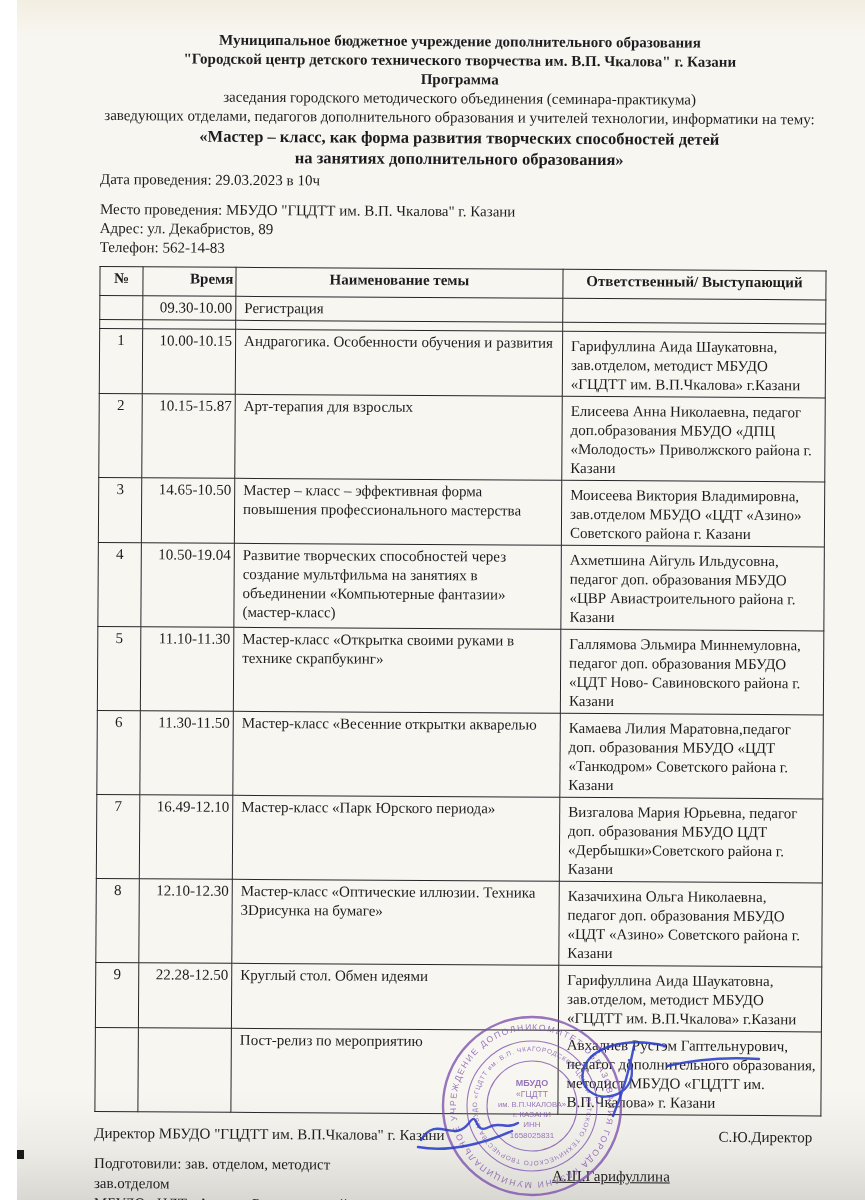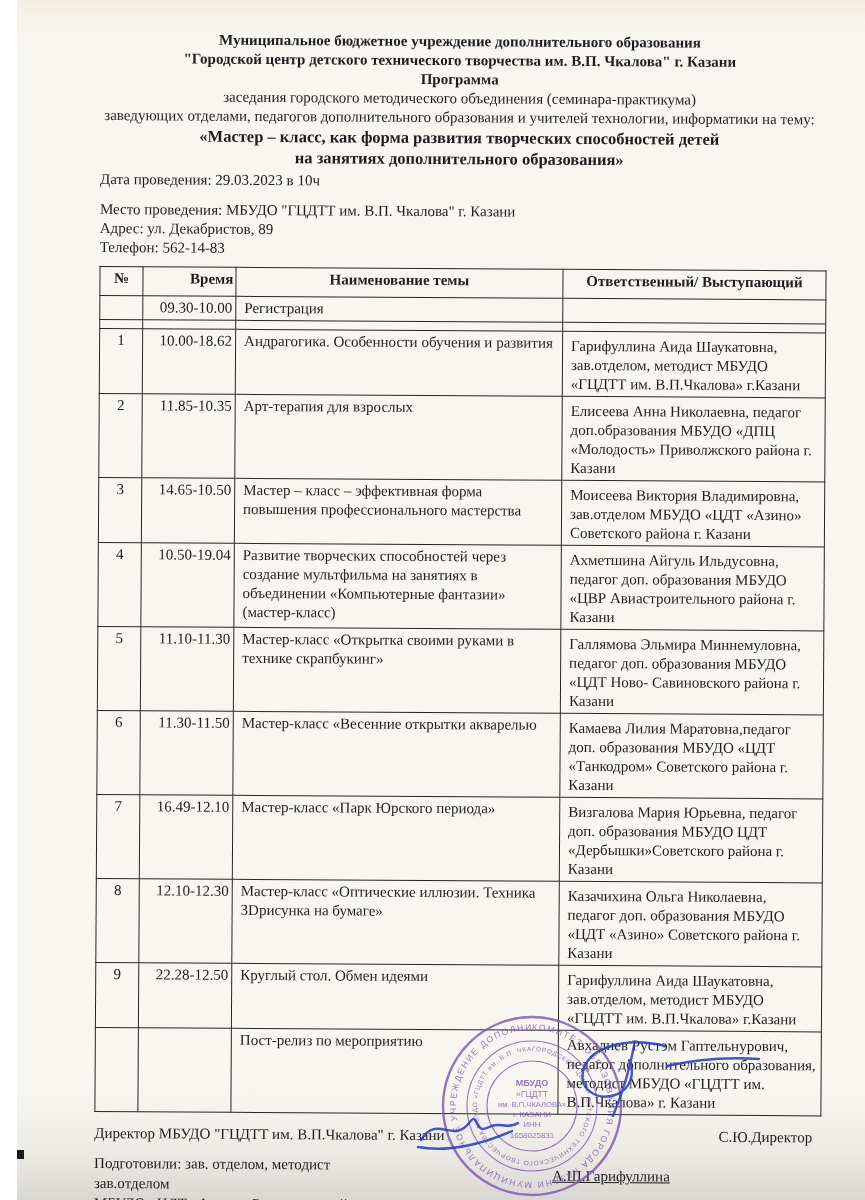--- a/index.html
+++ b/index.html
@@ -78,27 +78,27 @@
             <td class="c3"></td>
           </tr>
           <tr class="spacer">
             <td class="c0"></td>
             <td class="c1"></td>
             <td class="c2"></td>
             <td class="c3"></td>
           </tr>
           <tr>
             <td class="c0">1</td>
-            <td class="c1">10.00-18.62</td>
+            <td class="c1">10.00-10.15</td>
             <td class="c2">Андрагогика. Особенности обучения и развития</td>
             <td class="c3">Гарифуллина Аида Шаукатовна, зав.отделом, методист МБУДО «ГЦДТТ им. В.П.Чкалова» г.Казани</td>
           </tr>
           <tr>
             <td class="c0">2</td>
-            <td class="c1">11.85-10.35</td>
+            <td class="c1">10.15-15.87</td>
             <td class="c2">Арт-терапия для взрослых</td>
             <td class="c3">Елисеева Анна Николаевна, педагог доп.образования МБУДО «ДПЦ «Молодость» Приволжского района г. Казани</td>
           </tr>
           <tr>
             <td class="c0">3</td>
             <td class="c1">14.65-10.50</td>
             <td class="c2">Мастер – класс – эффективная форма повышения профессионального мастерства</td>
             <td class="c3">Моисеева Виктория Владимировна, зав.отделом МБУДО «ЦДТ «Азино» Советского района г. Казани</td>
           </tr>
           <tr>

